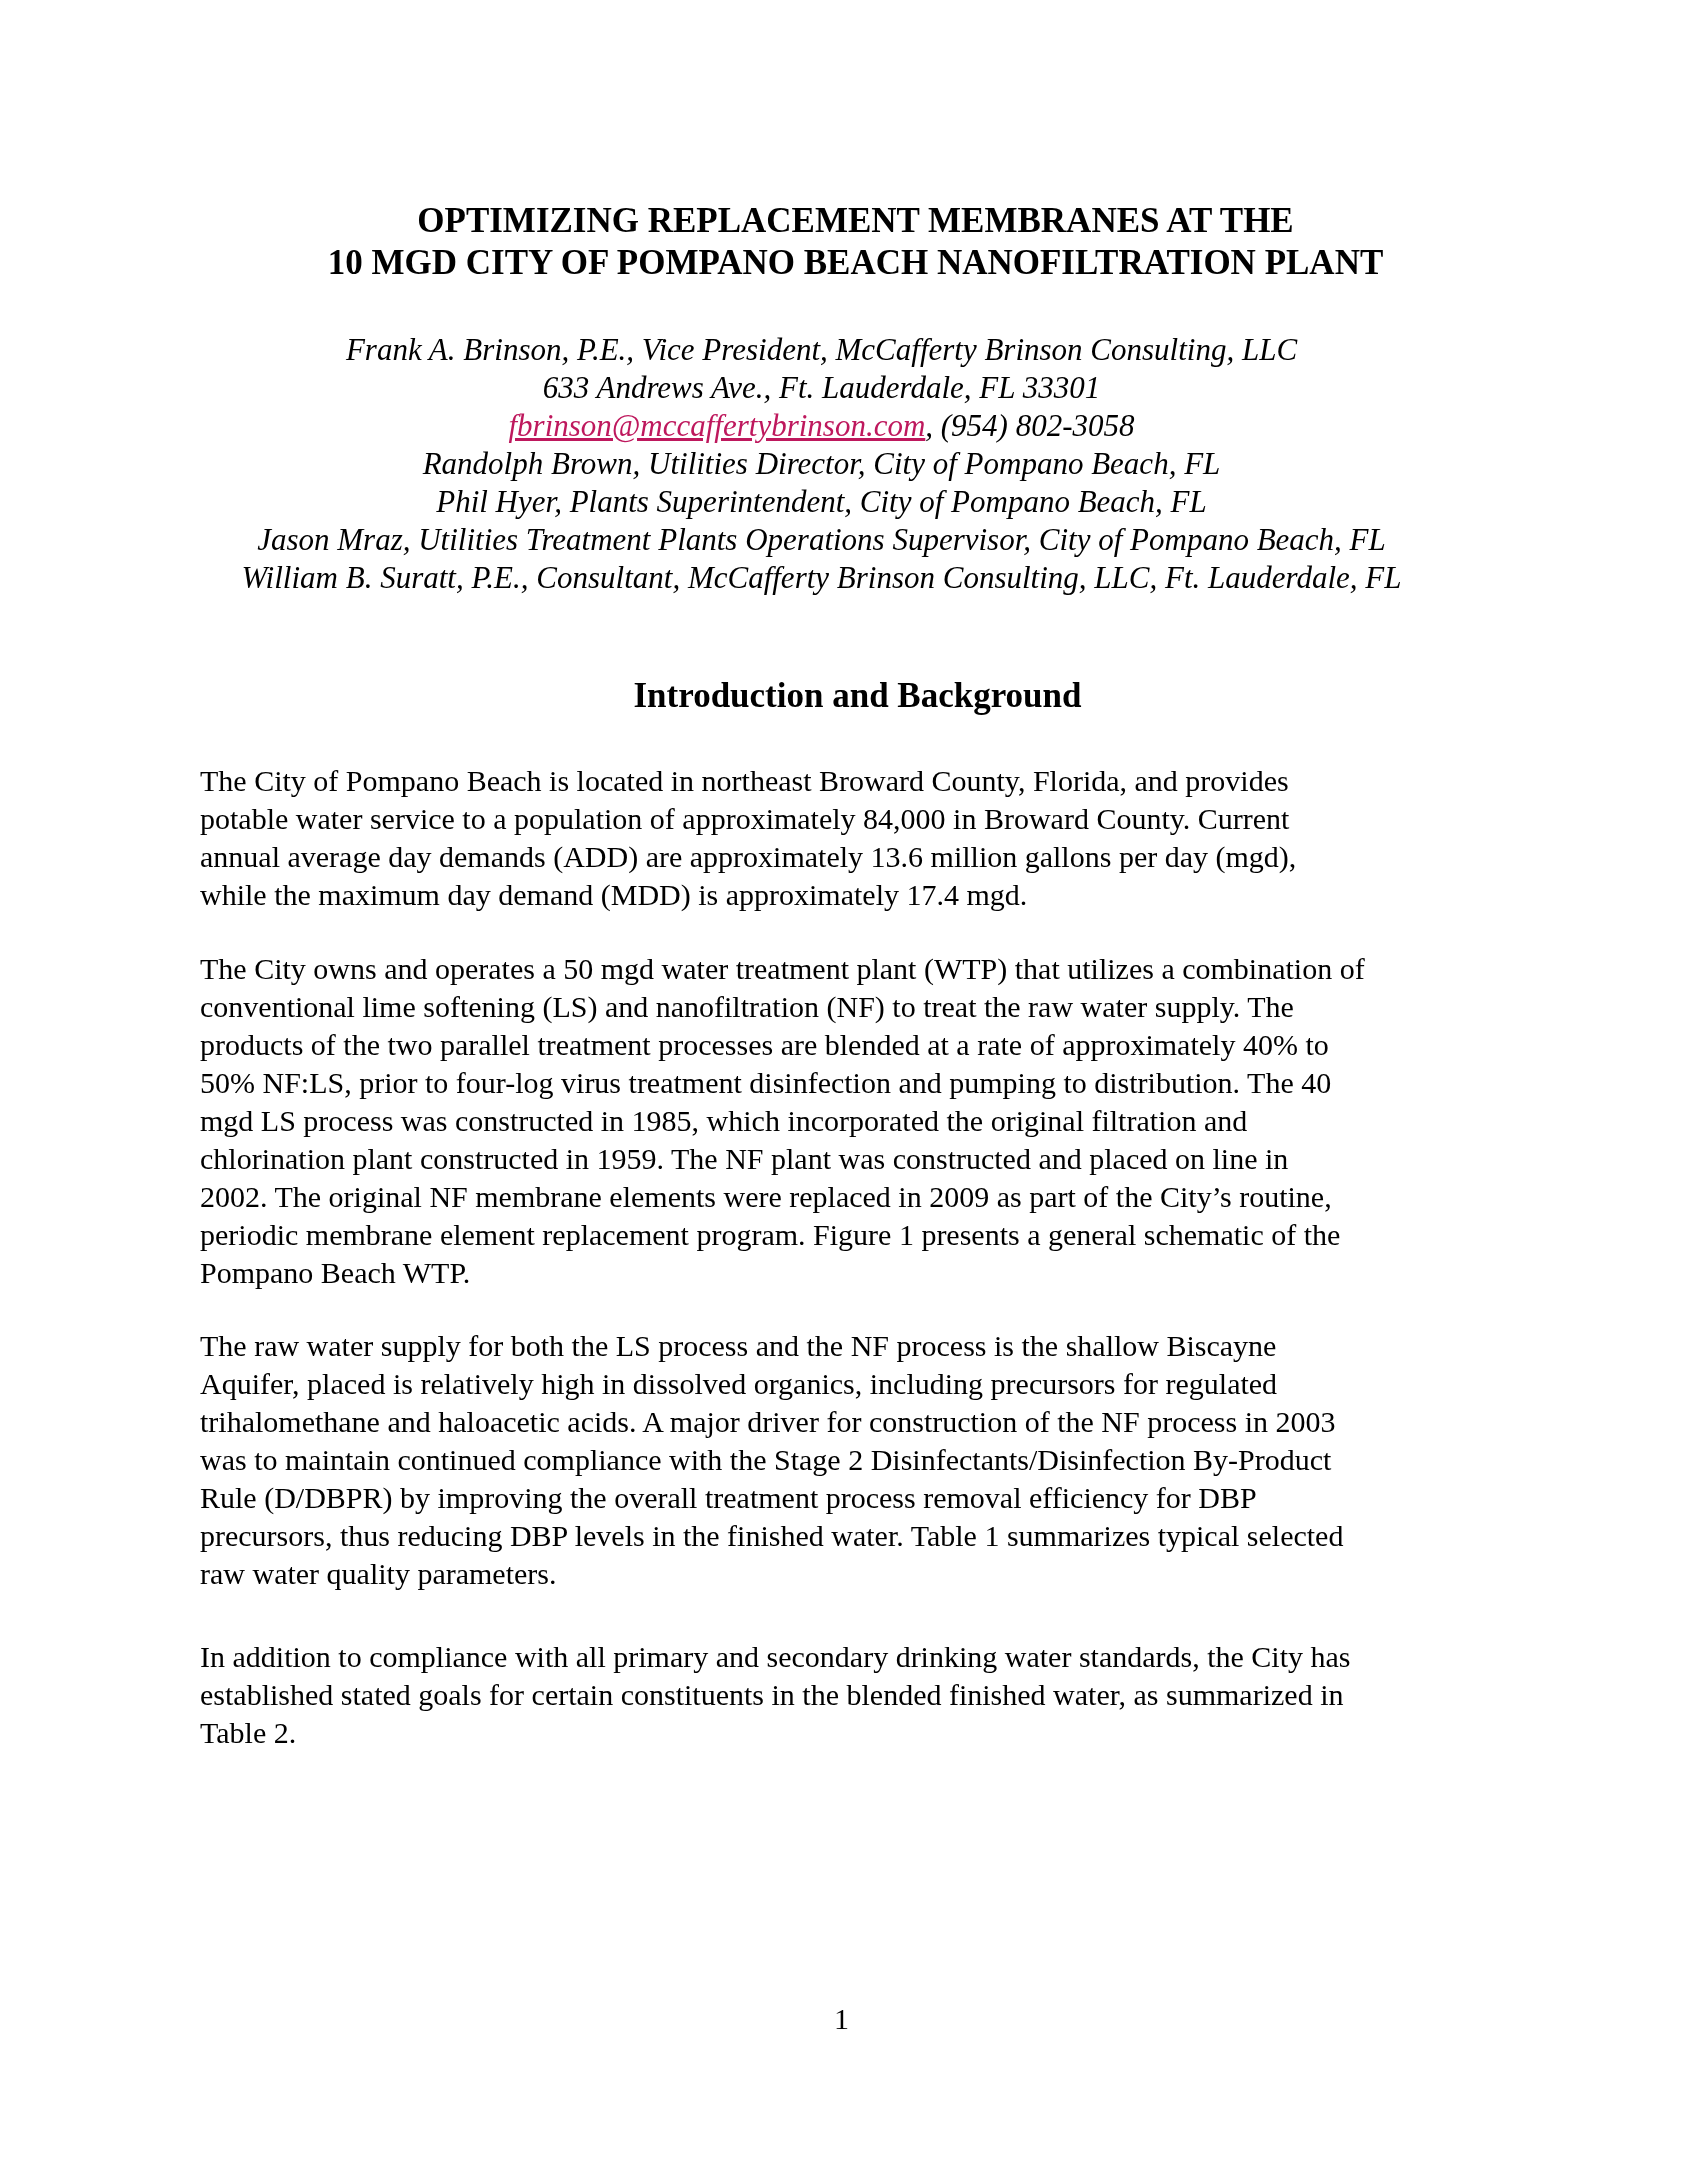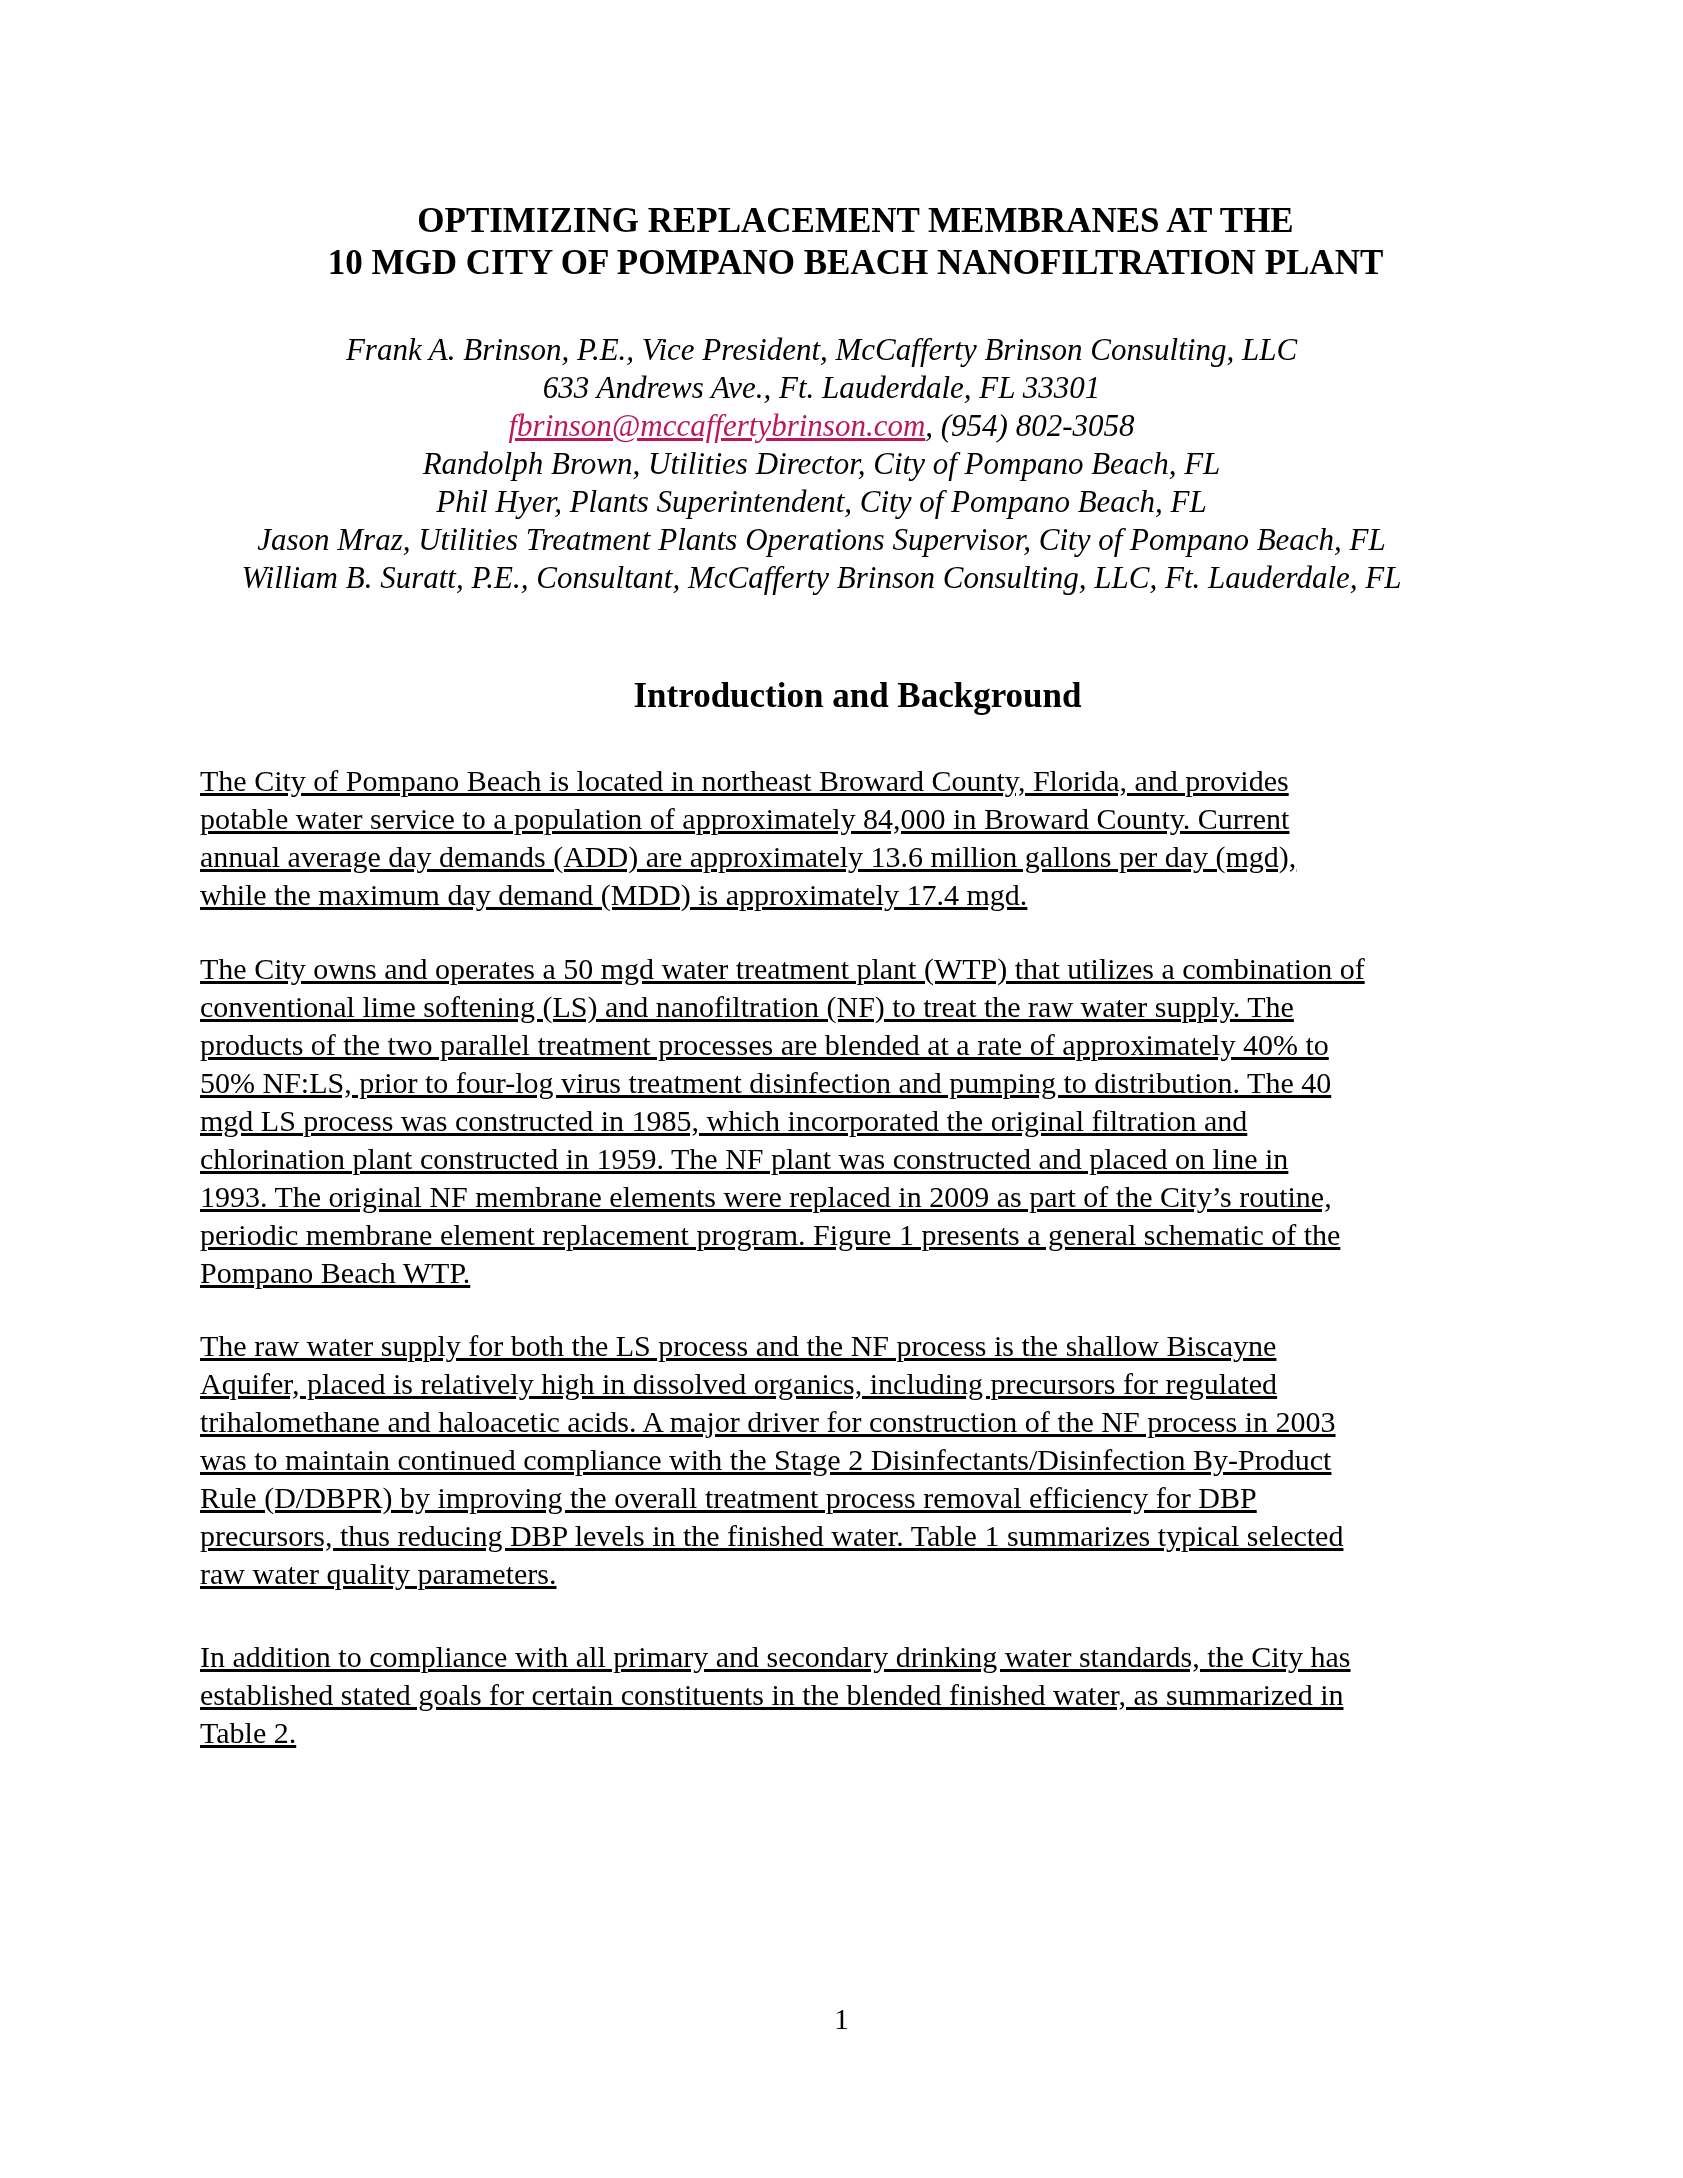--- a/index.html
+++ b/index.html
@@ -8,21 +8,21 @@
   .title { position: absolute; left: 0; width: 1683px; text-align: center;
            font-weight: bold; font-size: 35px; line-height: 42px; top: 200px; }
   .title div { white-space: nowrap; margin-left: 28px; }
   .authors { position: absolute; left: 0; width: 1643px; text-align: center;
              font-style: italic; font-size: 31px; line-height: 38px; top: 331px; }
   .authors div { white-space: nowrap; }
   .authors a { color: #be185d; text-decoration: underline; }
   .section-heading { position: absolute; left: 16px; width: 1683px; text-align: center;
                      font-weight: bold; font-size: 35px; line-height: 42px; top: 675px; }
   .para { position: absolute; left: 200px; width: 1307px; font-size: 30px; line-height: 38px; }
-  .para div { white-space: nowrap; text-decoration: underline; }
+  .para div { white-space: nowrap; }
   #p1 { top: 762px; }
   #p2 { top: 950px; }
   #p3 { top: 1327px; }
   #p4 { top: 1638px; }
   .page-number { position: absolute; left: 0; width: 1683px; text-align: center;
                  font-size: 30px; top: 2002px; }
 </style>
 </head>
 <body>
 
@@ -52,21 +52,21 @@
   <div>while the maximum day demand (MDD) is approximately 17.4 mgd.</div>
 </div>
 
 <div class="para" id="p2">
   <div>The City owns and operates a 50 mgd water treatment plant (WTP) that utilizes a combination of</div>
   <div>conventional lime softening (LS) and nanofiltration (NF) to treat the raw water supply.  The</div>
   <div>products of the two parallel treatment processes are blended at a rate of approximately 40% to</div>
   <div>50% NF:LS, prior to four-log virus treatment disinfection and pumping to distribution.  The 40</div>
   <div>mgd LS process was constructed in 1985, which incorporated the original filtration and</div>
   <div>chlorination plant constructed in 1959.  The NF plant was constructed and placed on line in</div>
-  <div>1993.  The original NF membrane elements were replaced in 2009 as part of the City’s routine,</div>
+  <div>2002.  The original NF membrane elements were replaced in 2009 as part of the City’s routine,</div>
   <div>periodic membrane element replacement program.  Figure 1 presents a general schematic of the</div>
   <div>Pompano Beach WTP.</div>
 </div>
 
 <div class="para" id="p3">
   <div>The raw water supply for both the LS process and the NF process is the shallow Biscayne</div>
   <div>Aquifer, placed is relatively high in dissolved organics, including precursors for regulated</div>
   <div>trihalomethane and haloacetic acids.  A major driver for construction of the NF process in 2003</div>
   <div>was to maintain continued compliance with the Stage 2 Disinfectants/Disinfection By-Product</div>
   <div>Rule (D/DBPR) by improving the overall treatment process removal efficiency for DBP</div>

